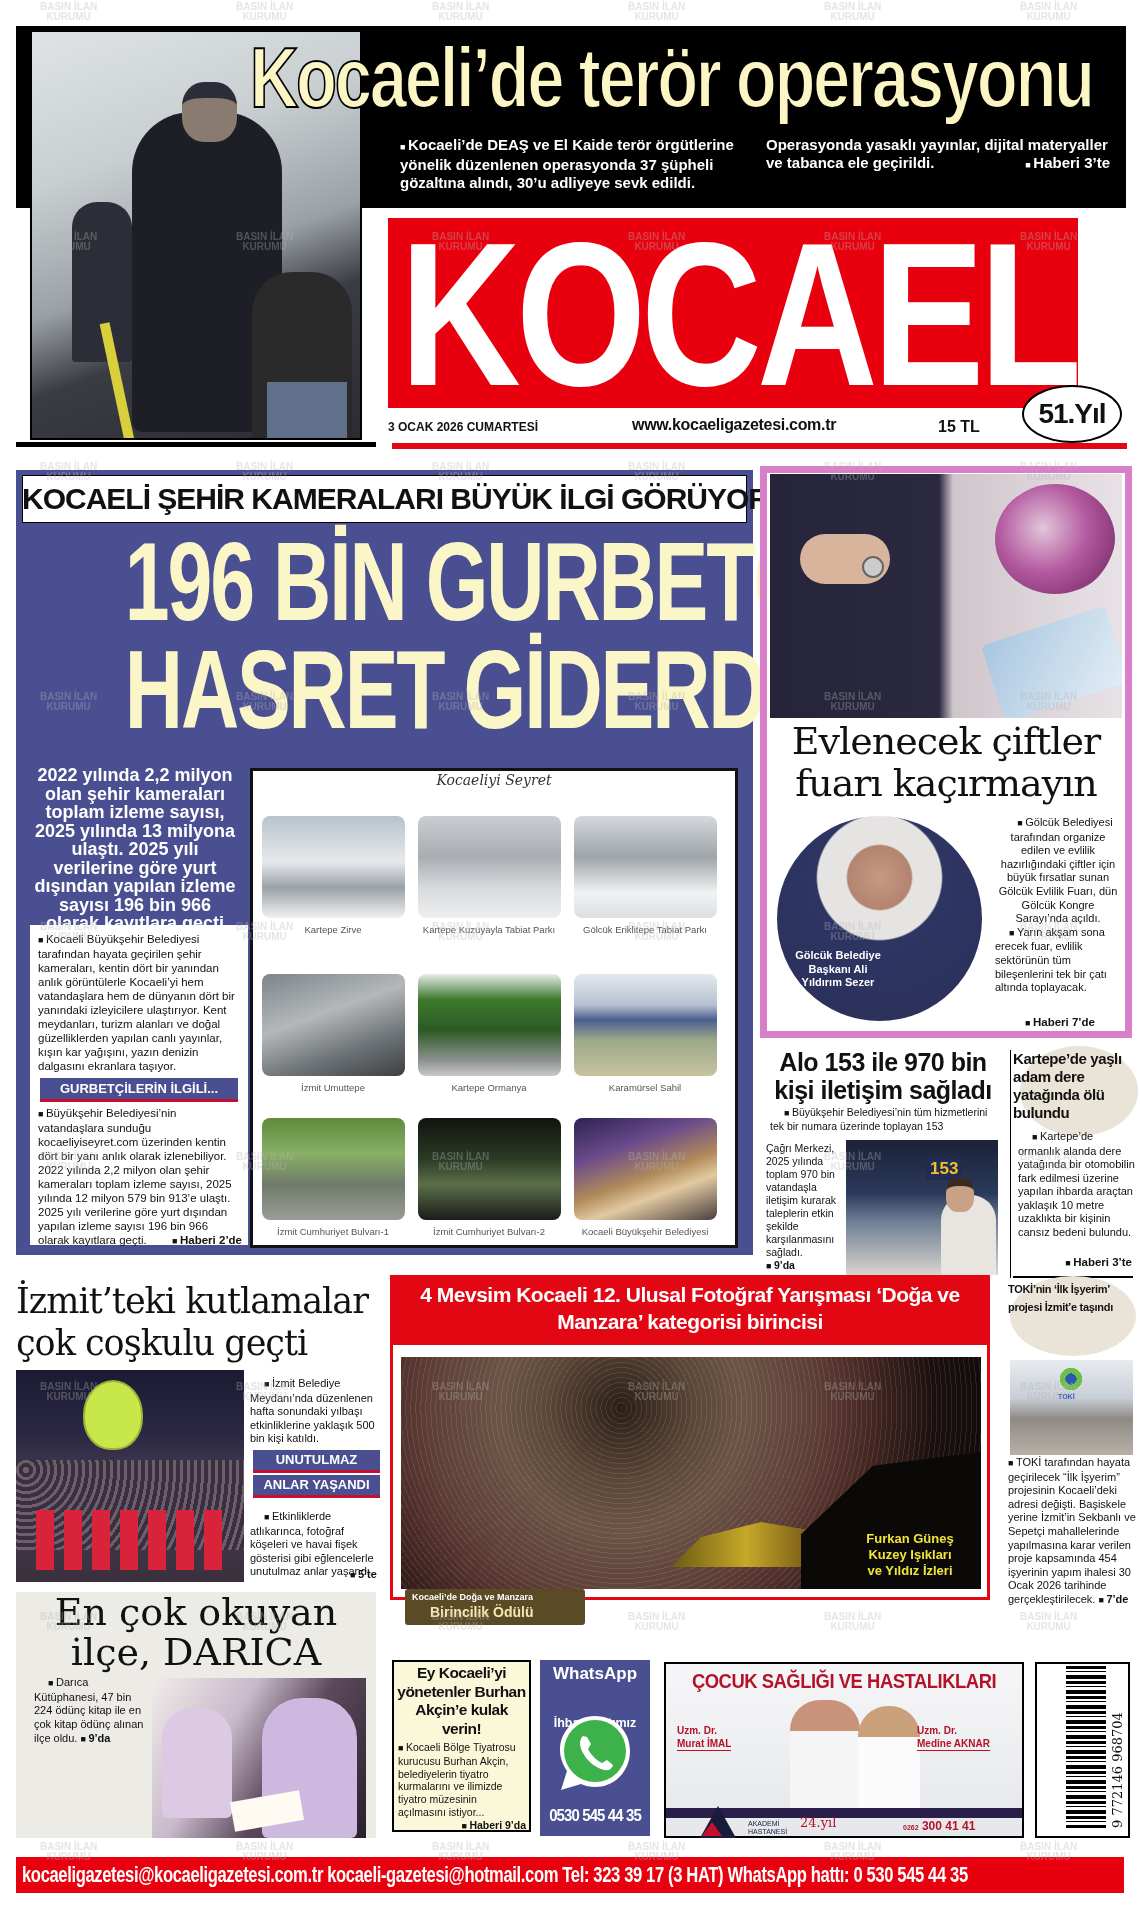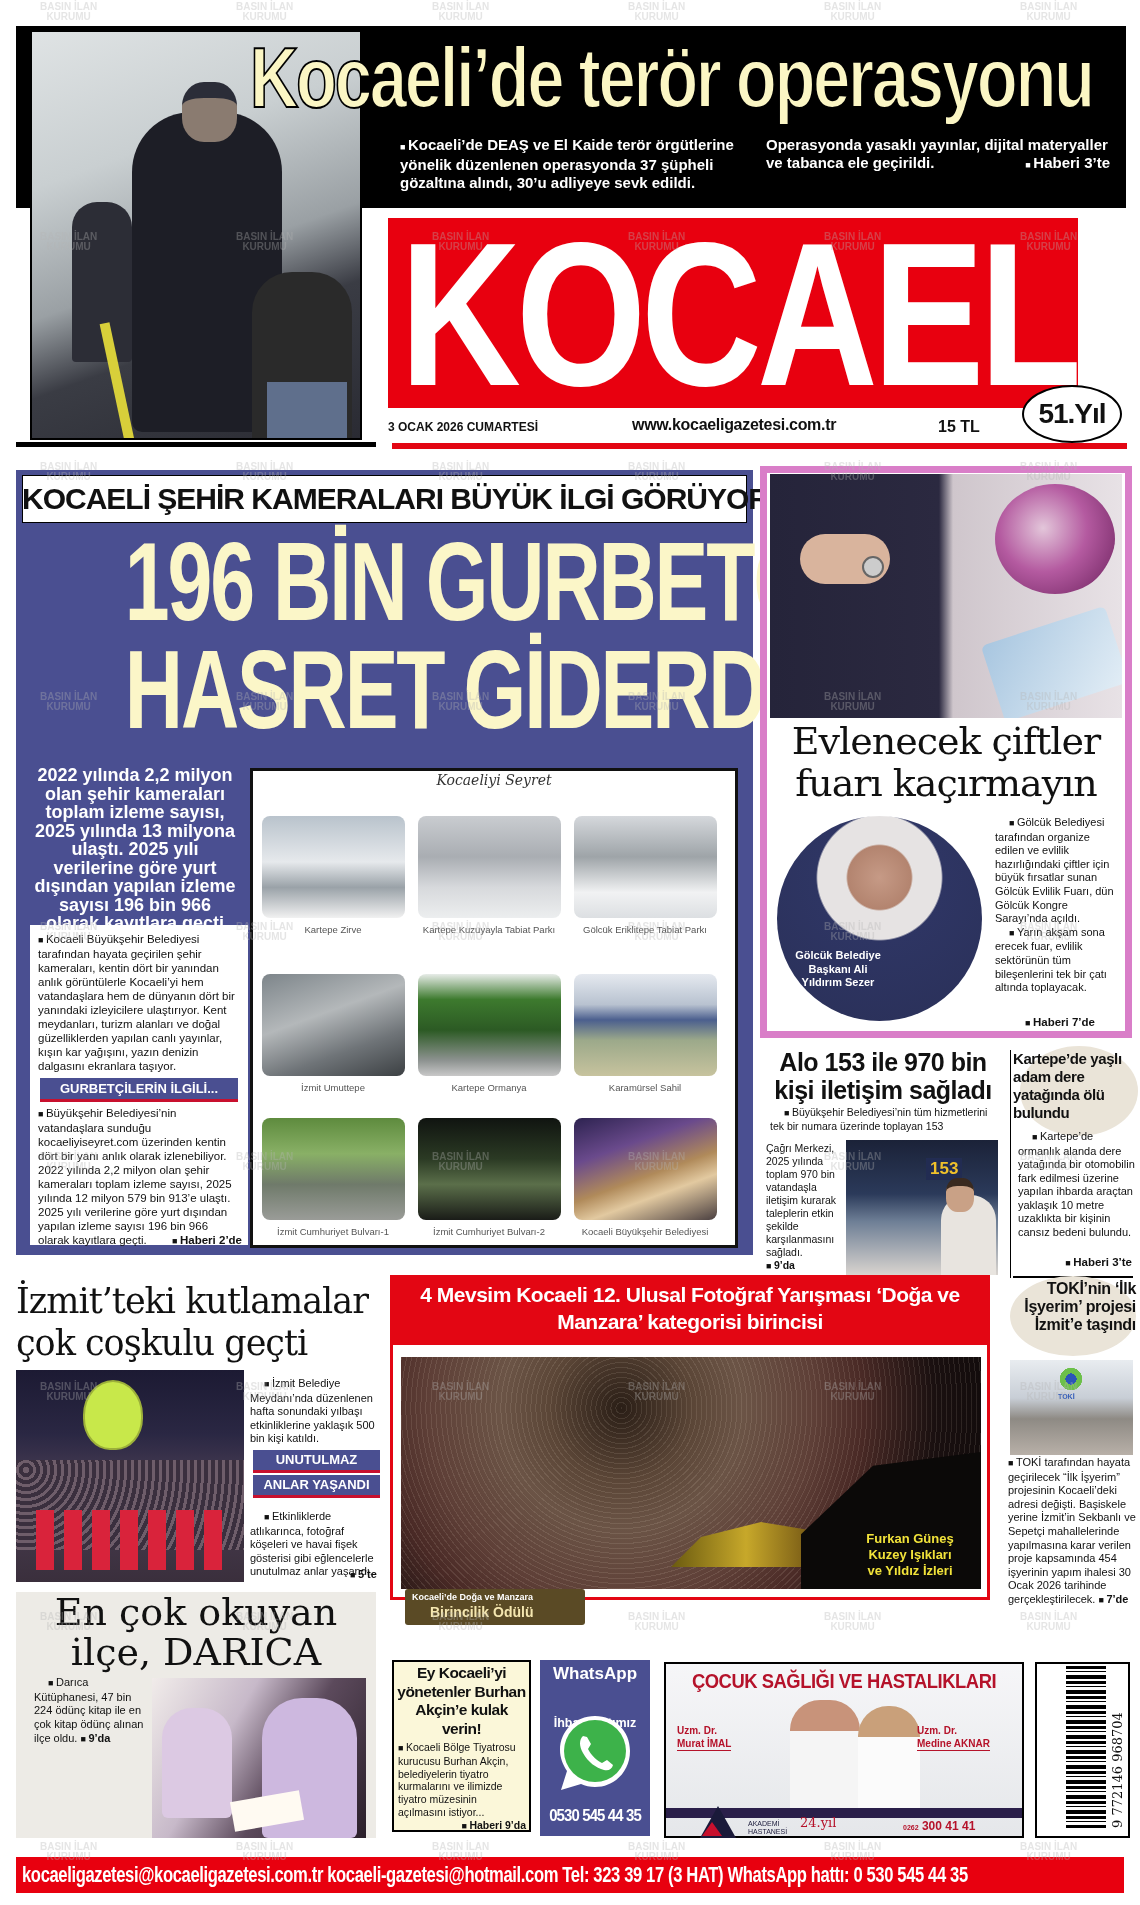--- a/index.html
+++ b/index.html
@@ -109,21 +109,21 @@
   #contest-photo .rings { position:absolute; inset:0; background: repeating-radial-gradient(circle at 38% 22%, rgba(255,240,220,0.10) 0 1px, transparent 1px 5px); }
   #contest-photo .rock { position:absolute; left: 270px; top: 160px; width: 150px; height: 50px; background: linear-gradient(90deg,#6a5a10,#c7a82a,#6a4d12); clip-path: polygon(0 100%, 20% 40%, 60% 10%, 100% 30%, 100% 100%); }
   #contest-photo .cliff { position:absolute; left: 400px; top: 95px; width: 180px; height: 137px; background:#0b0908; clip-path: polygon(0 60%, 40% 10%, 100% 0, 100% 100%, 0 100%); }
   #contest-credit { left: 850px; top: 1531px; width: 120px; color: #f2e33a; font-weight: 900; font-size: 13px; line-height: 16px; text-align: center; }
   #contest-award { left: 405px; top: 1589px; width: 180px; height: 36px; background: #5a4a25; border-radius: 3px; }
   #contest-award-l1 { left: 412px; top: 1592px; width: 170px; color: #fff; font-size: 9px; font-weight: 700; }
   #contest-award-l2 { left: 430px; top: 1604px; width: 150px; color: #f5e7b0; font-size: 14px; font-weight: 900; }
 
   
   #toki-head-bg { left: 1010px; top: 1276px; width: 126px; height: 80px; border-radius: 50%; background: #eae4d8; }
-  #toki-headline { left: 1008px; top: 1280px; width: 128px; text-align: right; font-weight: 900; font-size: 16px; line-height: 18px; letter-spacing: -0.3px; }
+  #toki-headline { left: 1008px; top: 1280px; width: 128px; text-align: left; font-weight: 900; font-size: 11px; line-height: 18px; letter-spacing: -0.3px; }
   #toki-photo { left: 1010px; top: 1360px; width: 123px; height: 95px; background: linear-gradient(180deg,#e8ecf0 0%,#c8ced6 40%,#8e8a84 62%,#b8b0a8 100%); }
   #toki-photo .logo { position:absolute; left: 48px; top: 6px; width: 26px; height: 26px; border-radius: 50%; background: radial-gradient(circle,#2b56b8 0 30%, #6cc04a 31% 60%, transparent 61%); }
   #toki-photo .logo-text { position:absolute; left: 48px; top: 33px; font-size: 7px; color: #2b56b8; font-weight: 700; }
   #toki-text { left: 1008px; top: 1456px; width: 130px; font-size: 11px; line-height: 13.6px; }
 
   
   #burhan-box { left: 392px; top: 1660px; width: 139px; height: 172px; background: #fbf7d9; border: 2px solid #000; }
   #burhan-headline { left: 394px; top: 1664px; width: 135px; text-align: center; font-weight: 900; font-size: 15.5px; line-height: 18.5px; letter-spacing: -0.5px; }
   #burhan-text { left: 398px; top: 1741px; width: 128px; font-size: 10.5px; line-height: 12.8px; }
   #whatsapp-box { left: 540px; top: 1660px; width: 110px; height: 176px; background: #4a4f91; }
@@ -227,21 +227,21 @@
 <div class="abs photo" id="wedding-photo">
   <div class="hand"></div>
   <div class="watch"></div>
   <div class="bouquet"></div>
   <div class="money"></div>
 </div>
 <div class="abs" id="wedding-headline">Evlenecek çiftler fuarı kaçırmayın</div>
 <div class="abs" id="mayor-photo"></div>
 <div class="abs" id="mayor-caption">Gölcük Belediye Başkanı Ali Yıldırım Sezer</div>
 <div class="abs" id="wedding-text">
-  <div class="bullet" style="text-indent:14px;">Gölcük Belediyesi tarafından organize edilen ve evlilik hazırlığındaki çiftler için büyük fırsatlar sunan Gölcük Evlilik Fuarı, dün Gölcük Kongre Sarayı’nda açıldı.</div>
+  <div class="bullet" style="text-indent:14px;text-align:center;">Gölcük Belediyesi tarafından organize edilen ve evlilik hazırlığındaki çiftler için büyük fırsatlar sunan Gölcük Evlilik Fuarı, dün Gölcük Kongre Sarayı’nda açıldı.</div>
   <div class="bullet" style="text-indent:14px;">Yarın akşam sona erecek fuar, evlilik sektörünün tüm bileşenlerini tek bir çatı altında toplayacak.</div>
 </div>
 <div class="abs bullet" id="wedding-ref">Haberi 7’de</div>
 
 <div class="abs" id="alo-headline">Alo 153 ile 970 bin kişi iletişim sağladı</div>
 <div class="abs bullet" id="alo-lead" style="text-indent:14px;">Büyükşehir Belediyesi’nin tüm hizmetlerini tek bir numara üzerinde toplayan 153</div>
 <div class="abs" id="alo-text">
   <div>Çağrı Merkezi, 2025 yılında toplam 970 bin vatandaşla iletişim kurarak taleplerin etkin şekilde karşılanmasını sağladı.</div>
   <div class="bullet" style="font-weight:900;">9’da</div>
 </div>

